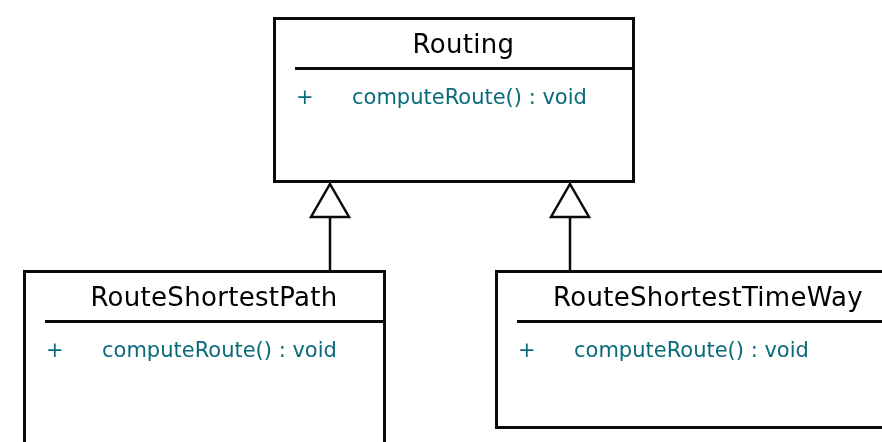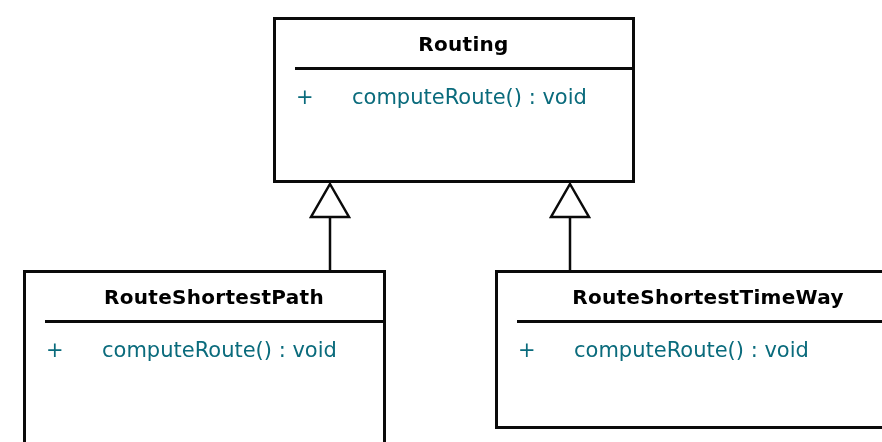--- a/index.html
+++ b/index.html
@@ -21,22 +21,22 @@
     border: 3px solid var(--border-color, #0a0a0a);
     background: #ffffff;
   }
   .class-title {
     box-sizing: border-box;
     height: 50px;
     border-bottom: 3px solid var(--border-color, #0a0a0a);
     display: flex;
     align-items: center;
     justify-content: center;
-    font-size: 20px;
-    font-weight: bold;
+    font-size: 26px;
+    font-weight: normal;
     color: var(--title-color, #000000);
     letter-spacing: 0.3px;
     margin-left: 19px;
   }
   .class-methods {
     box-sizing: border-box;
     padding: 15px 6px 0 20px;
   }
   .method-row {
     display: flex;

